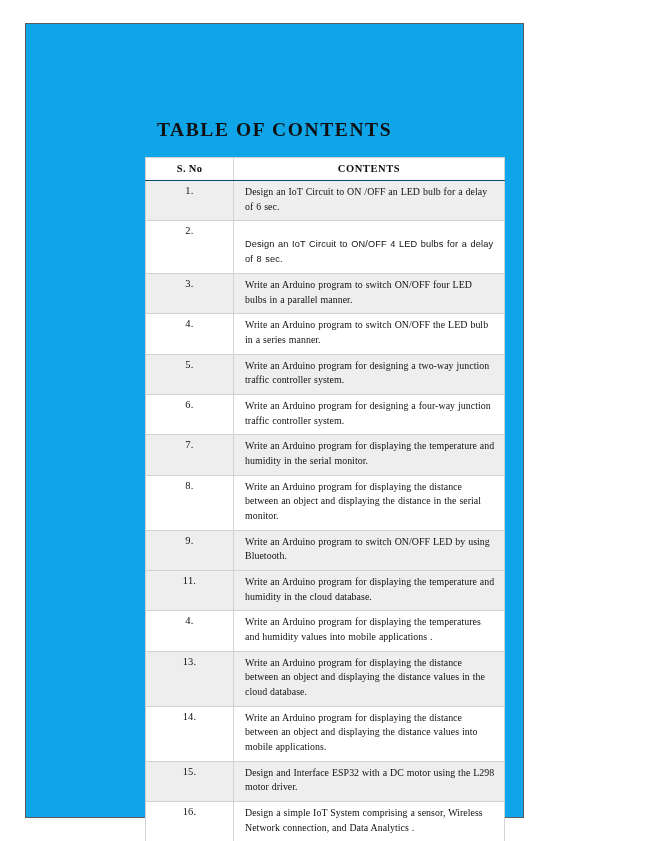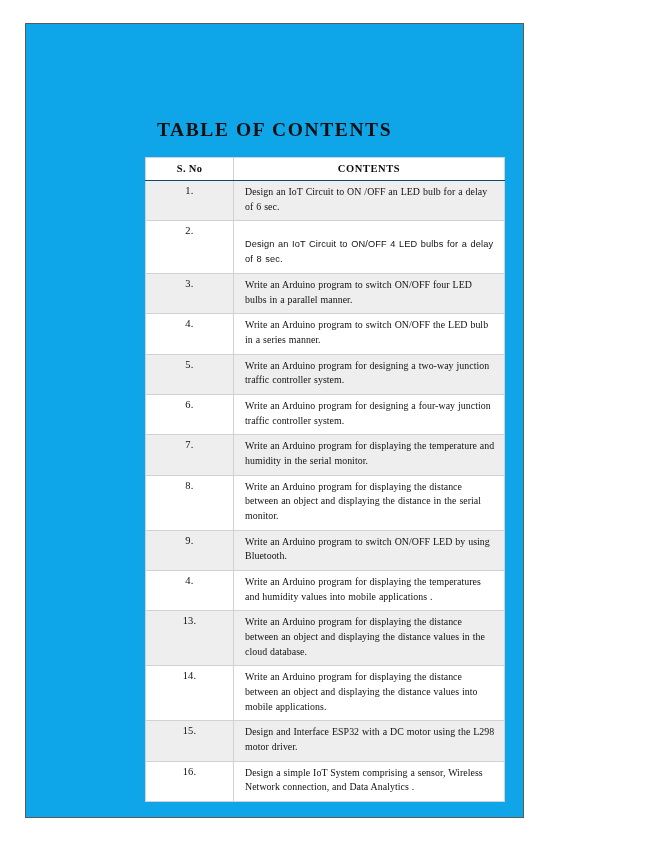--- a/index.html
+++ b/index.html
@@ -151,20 +151,24 @@
           <td class="contents">Write an Arduino program for displaying the temperature and humidity in the serial monitor.</td>
         </tr>
         <tr class="plain">
           <td class="sno">8.</td>
           <td class="contents">Write an Arduino program for displaying the distance between an object and displaying the distance in the serial monitor.</td>
         </tr>
         <tr class="shaded">
           <td class="sno">9.</td>
           <td class="contents">Write an Arduino program to switch ON/OFF LED by using Bluetooth.</td>
         </tr>
+        <tr class="shaded">
+          <td class="sno">11.</td>
+          <td class="contents">Write an Arduino program for displaying the temperature and humidity in the cloud database.</td>
+        </tr>
         <tr class="plain">
           <td class="sno">4.</td>
           <td class="contents">Write an Arduino program for displaying the temperatures and humidity values into mobile applications .</td>
         </tr>
         <tr class="shaded">
           <td class="sno">13.</td>
           <td class="contents">Write an Arduino program for displaying the distance between an object and displaying the distance values in the cloud database.</td>
         </tr>
         <tr class="plain">
           <td class="sno">14.</td>

